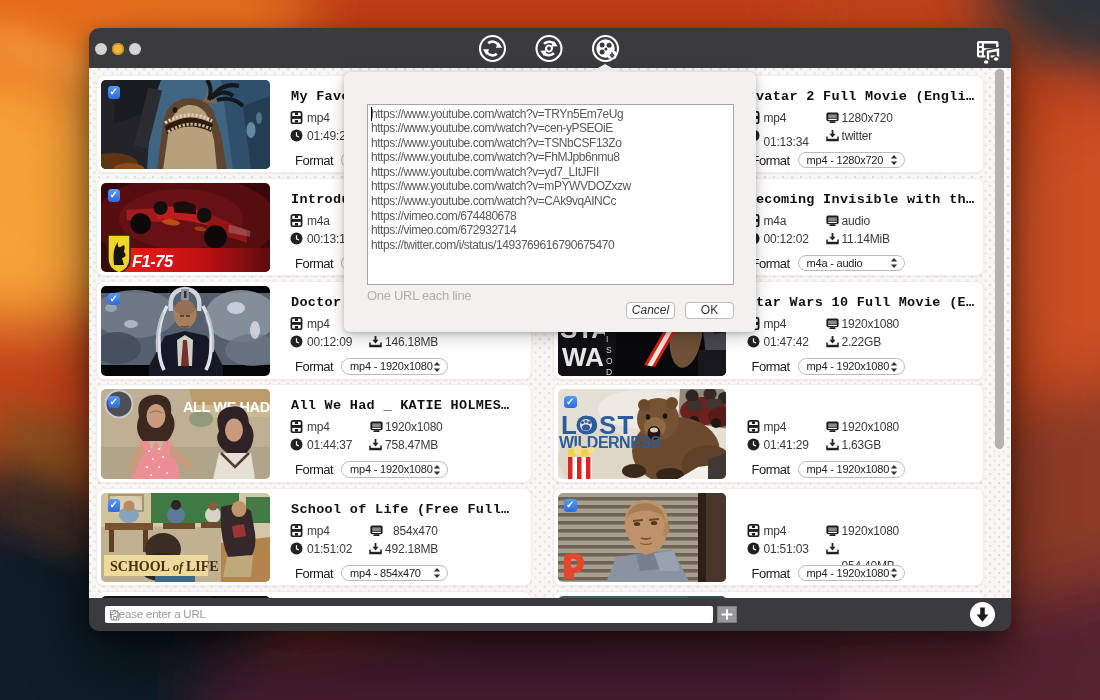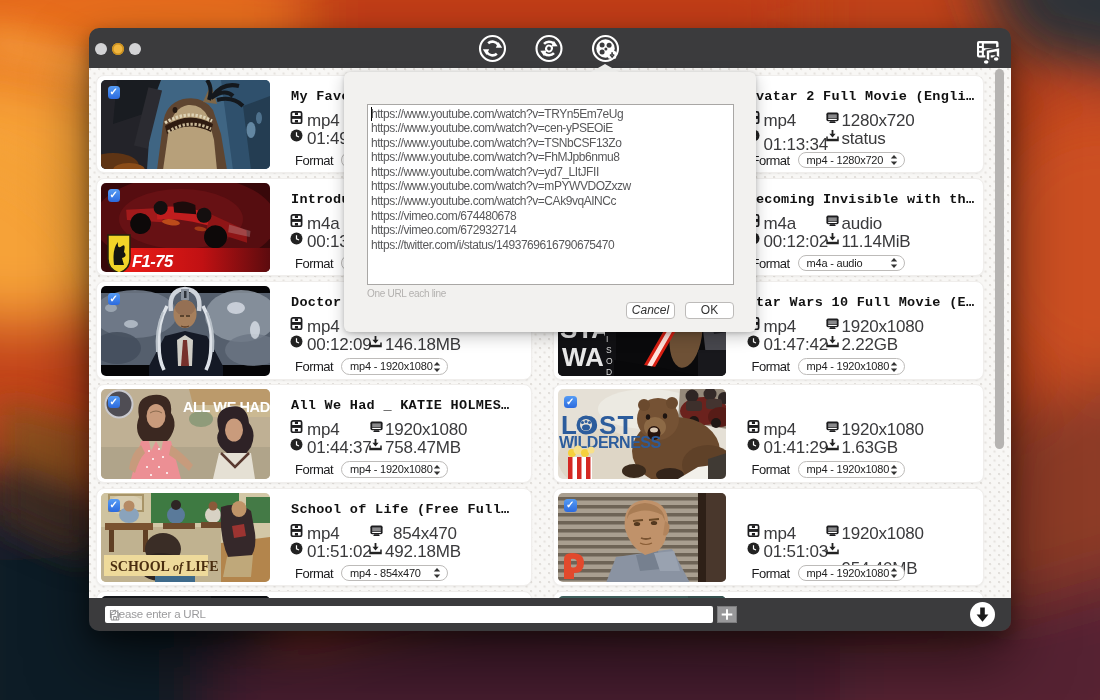--- a/index.html
+++ b/index.html
@@ -14,34 +14,34 @@
 .tl{position:absolute;top:14.5px;width:12px;height:12px;border-radius:50%;}
 #content{position:absolute;left:0;top:40px;width:922px;height:530px;background:#f8f7f5;overflow:hidden;
   background-image:radial-gradient(circle at 1.2px 1.2px,#e2dfdb 1.1px,transparent 1.4px),radial-gradient(circle at 1.2px 1.2px,#e6e3df 1.1px,transparent 1.4px);
   background-size:9px 9px,9px 9px;background-position:0 0,4.5px 4.5px;}
 #bottombar{position:absolute;left:0;top:570px;width:922px;height:33px;background:#3b3b3d;border-radius:0 0 10px 10px;}
 
 .card{position:absolute;width:436px;height:98.5px;background:#fff;border-radius:8px;border:1px solid #f0eeec;box-sizing:border-box;box-shadow:0 1px 2px rgba(0,0,0,.05);}
 .thumb{position:absolute;left:4px;top:4px;width:168.5px;height:89.5px;border-radius:5px;overflow:hidden;}
 .cb{position:absolute;left:10.5px;top:10.5px;width:12.5px;height:12.5px;border-radius:3.5px;background:linear-gradient(#559cf5,#2c6ade);color:#fff;font-size:10px;line-height:12.5px;text-align:center;font-weight:bold;}
 .title{position:absolute;left:194px;top:13px;width:232px;font:bold 13.5px "Liberation Mono",monospace;letter-spacing:.3px;color:#111;white-space:nowrap;overflow:hidden;}
-.m{position:absolute;font-size:17px;letter-spacing:-.2px;color:#3a3a3c;white-space:nowrap;}
+.m{position:absolute;font-size:12px;letter-spacing:-.2px;color:#3a3a3c;white-space:nowrap;}
 .mi{position:absolute;width:13px;height:13px;}
 .flabel{position:absolute;left:198px;top:77px;font-size:13px;letter-spacing:-.5px;color:#1b1b1d;}
 .fsel{position:absolute;left:244px;top:76px;width:107px;height:16.5px;border:1px solid #bdbbb9;border-radius:8.5px;background:#fff;box-sizing:border-box;font-size:11px;letter-spacing:-.2px;color:#222;line-height:15px;padding-left:8px;}
 .fsel .ud{position:absolute;right:6px;top:1.5px;}
 
 #sbar{position:absolute;left:906px;top:1px;width:9px;height:380px;background:#b6b4b2;border-radius:5px;}
 
 #dlg{position:absolute;left:255px;top:43.5px;width:412px;height:260px;background:#f2f1ef;border-radius:6px;
  box-shadow:0 5px 16px rgba(0,0,0,.22),0 1px 4px rgba(0,0,0,.18);}
 #dlg .ptr{position:absolute;left:247px;top:-8px;width:0;height:0;border-left:14px solid transparent;border-right:14px solid transparent;border-bottom:8px solid #ebebe9;}
 #dlg h1{margin:0;position:absolute;top:10px;left:0;width:100%;text-align:center;font-size:13px;letter-spacing:-.6px;font-weight:normal;color:#1d1d1f;}
 #ta{position:absolute;left:23px;top:32px;width:367px;height:181px;background:#fff;border:1px solid #a9a7a5;box-sizing:border-box;font-size:12px;letter-spacing:-.45px;color:#58585a;line-height:14.6px;padding:2px 0 0 3px;}
-#hint{position:absolute;left:23px;top:216px;font-size:10px;letter-spacing:-.3px;color:#b3b1af;}
+#hint{position:absolute;left:23px;top:216px;font-size:13px;letter-spacing:-.3px;color:#b3b1af;}
 .dbtn{position:absolute;top:230px;width:49px;height:17.5px;background:#fff;border:1px solid #bdbbb9;border-radius:4px;box-sizing:border-box;text-align:center;font-size:12px;color:#333;line-height:15px;}
 
 #urlin{position:absolute;left:16px;top:8px;width:608px;height:17px;background:#fff;border-radius:2px;font-size:11.5px;letter-spacing:-.2px;color:#9a9a9c;line-height:17px;}
 #plusb{position:absolute;left:628px;top:8px;width:20px;height:17px;background:#98989a;border:1px solid #7c7c7e;box-sizing:border-box;text-align:center;}
 #dlbtn{position:absolute;left:881px;top:4px;width:25px;height:25px;border-radius:50%;background:#fff;}
 </style>
 </head>
 <body>
 <div id="stage">
 <svg id="wall" width="1100" height="700" viewBox="0 0 1100 700">
@@ -511,21 +511,21 @@
             </span>
             <div class="m" style="left:288px;top:35px">1280x720</div>
     <span class="mi" style="left:272px;top:53px">
               <svg class="mi" viewBox="0 0 13 13">
                 <path d="M6.5 1 L6.5 6" stroke="#222" stroke-width="1.8"></path>
                 <polygon points="3.4,4.8 9.6,4.8 6.5,8.6" fill="#222"></polygon>
                 <path d="M1 7.5 L1 11.5 L12 11.5 L12 7.5" fill="none" stroke="#222" stroke-width="1.5"></path>
                 <rect x="1" y="9.8" width="11" height="1.8" fill="#222"></rect>
               </svg>
             </span>
-            <div class="m" style="left:288px;top:53px">status</div>
+            <div class="m" style="left:288px;top:53px">twitter</div>
     <div class="flabel">Format</div>
     <div class="fsel">mp4 - 1280x720<svg class="ud" width="8" height="12" viewBox="0 0 8 12">
                 <polygon points="4,1 7.2,4.6 0.8,4.6" fill="#333"></polygon>
                 <polygon points="4,11 7.2,7.4 0.8,7.4" fill="#333"></polygon>
               </svg></div>
   </div>
           <div class="card" style="left:463.5px;top:109.8px;width:431.5px">
     <div class="thumb"></div>
     <div class="cb">✓</div>
     <div class="title">Becoming Invisible with th…</div>

